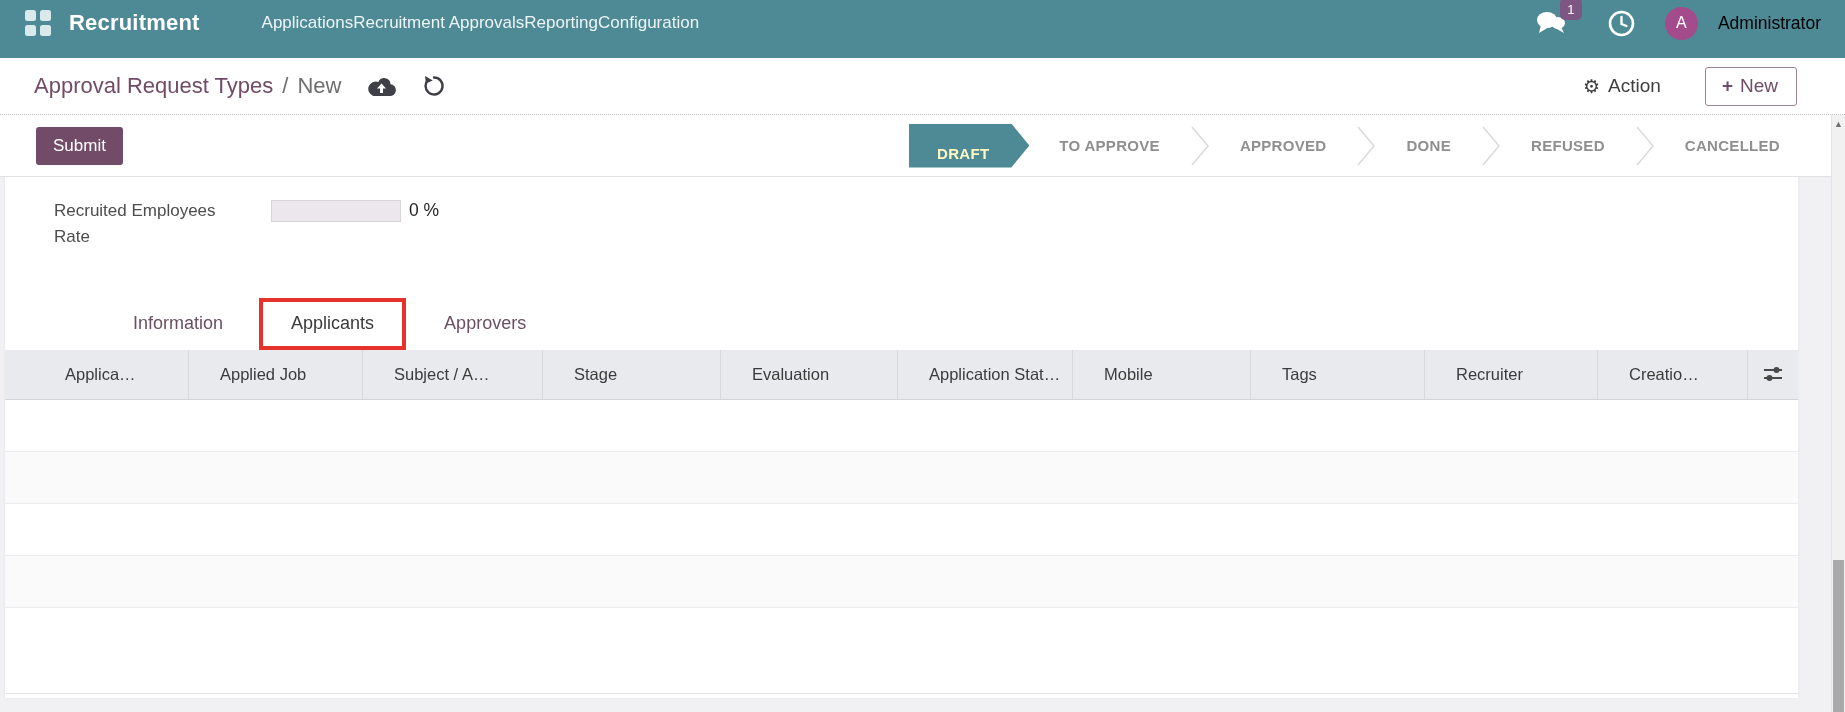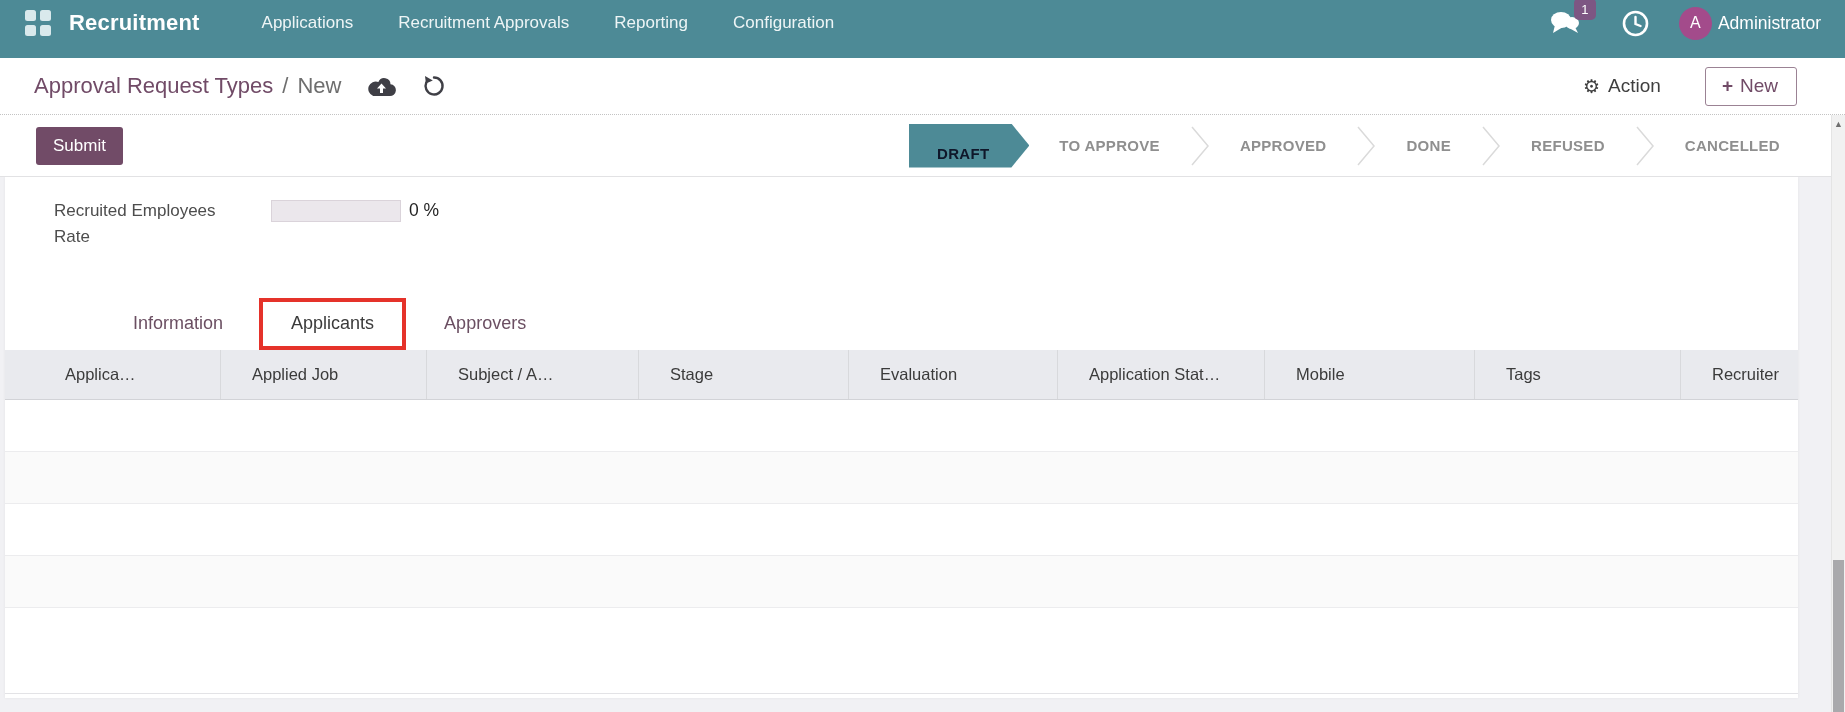--- a/index.html
+++ b/index.html
@@ -8,31 +8,31 @@
   .app { position:relative; width:1845px; height:712px; display:flex; flex-direction:column; }
 
   
   .nav { height:58px; background:#4d8a96; display:flex; align-items:center;
          justify-content:space-between; padding:0 24px 12px 25px; flex:0 0 auto; }
   .nav-left { display:flex; align-items:center; }
   .apps-grid { width:26px; height:26px; display:grid; grid-template-columns:11px 11px;
                grid-template-rows:11px 11px; gap:4px; cursor:pointer; }
   .apps-grid span { background:#d9e9ec; border-radius:2.5px; display:block; }
   .brand { color:#ffffff; font-size:22px; font-weight:bold; margin-left:18px; letter-spacing:.2px; cursor:pointer; }
-  .menus { display:flex; align-items:center; margin-left:62px; gap:45px; }
+  .menus { display:flex; align-items:center; margin-left:62px; }
   .menu-item { color:#eef5f6; font-size:17px; cursor:pointer; white-space:nowrap; }
   .nav-right { display:flex; align-items:center; }
   .chat-wrap { position:relative; margin-right:42px; cursor:pointer; }
   .badge { position:absolute; top:-12px; right:-16px; background:#7d5683; color:#fff;
            font-size:13px; min-width:22px; height:22px; border-radius:5px; display:flex;
            align-items:center; justify-content:center; padding:0 4px; }
   .clock { margin-right:30px; cursor:pointer; display:flex; }
   .avatar { width:33px; height:33px; border-radius:50%; background:#a34b8b; color:#fff;
             font-size:16px; display:flex; align-items:center; justify-content:center; cursor:pointer; }
-  .user-name { color:#ffffff; font-size:17.5px; margin-left:6px; cursor:pointer; }
+  .user-name { color:#000000; font-size:17.5px; margin-left:20px; cursor:pointer; }
 
   
   .control-panel { height:57px; background:#fff; display:flex; align-items:center;
                    justify-content:space-between; padding:0 48px 0 34px;
                    border-bottom:1px dotted #c3c3c3; flex:0 0 auto; }
   .cp-left { display:flex; align-items:center; }
   .bc-parent { color:#714b67; font-size:22px; cursor:pointer; }
   .bc-sep { color:#6e6e6e; font-size:22px; margin:0 9px; }
   .bc-current { color:#6e6e6e; font-size:22px; }
   .cp-icon { margin-left:26px; cursor:pointer; display:flex; align-items:center; }
@@ -46,21 +46,21 @@
 
   
   .statusbar { height:62px; background:#fff; border-bottom:1px solid #e2e2e4;
                display:flex; align-items:center; justify-content:space-between;
                padding:0 0 0 36px; flex:0 0 auto; }
   .submit-btn { background:#714b67; color:#fff; border:none; font-size:17px;
                 padding:9px 17px; border-radius:3px; cursor:pointer; font-family:inherit; }
   .stages { display:flex; align-items:stretch; height:44px; margin-right:35px; }
   .stage { display:flex; align-items:center; color:#8f8f8f; font-size:15px; font-weight:600;
            letter-spacing:.3px; padding:0 30px; cursor:pointer; white-space:nowrap; }
-  .stage.active { background:#4d8a96; color:#0f172a;
+  .stage.active { background:#4d8a96; color:#fef9c3;
                   clip-path:polygon(0 0, calc(100% - 18px) 0, 100% 50%, calc(100% - 18px) 100%, 0 100%);
                   padding:16px 40px 0 28px; }
   .chev { display:flex; align-items:center; }
 
   
   .content { flex:1 1 auto; background:#f1f1f4; position:relative; overflow:hidden; }
   .sheet { position:absolute; left:5px; top:0; width:1793px; background:#fff;
            height:521px; box-shadow:0 0 3px rgba(0,0,0,.06); }
   .field-row { display:flex; align-items:flex-start; padding:21px 0 0 49px; }
   .field-label { width:201px; color:#4d4d4d; font-size:17px; line-height:1.55; }
@@ -72,21 +72,21 @@
   .tabs { display:flex; align-items:stretch; height:52px; margin-top:47px; padding-left:112px; }
   .tab { display:flex; align-items:center; padding:0 16px; font-size:18px; color:#6b4f62;
          cursor:pointer; white-space:nowrap; }
   .tab.active { color:#3b3b3b; }
   .tab-box { display:flex; align-items:stretch; margin:0 22px 0 20px;text-align:center; }
   .tab-box.highlighted { border:4px solid #e5322a; padding:0 12px; }
 
   
   .table { width:1793px; }
   .thead { display:grid; height:50px; background:#e9eaee; border-bottom:1px solid #d2d3d7;
-           grid-template-columns:183px 174px 180px 178px 177px 175px 178px 174px 173px 150px 51px;gap:32px; }
+           grid-template-columns:183px 174px 180px 178px 177px 175px 178px 174px 173px 150px 51px; }
   .th { display:flex; align-items:center; padding-left:10px; font-size:16.5px; color:#3b3b3b;
         overflow:hidden; white-space:nowrap; cursor:pointer; }
   .th + .th { border-left:1px solid #d8d9dc;padding-left:31px; }
   .th.first { padding-left:60px; }
   .th.icon-col { justify-content:center; padding-left:0; }
   .tr { height:52px; border-bottom:1px solid #ececee; background:#fff; cursor:pointer; }
   .tr.striped { background:#fafafa; }
   .tr.tall { height:86px; border-bottom:1px solid #e3e3e6; cursor:default; }
 
   

